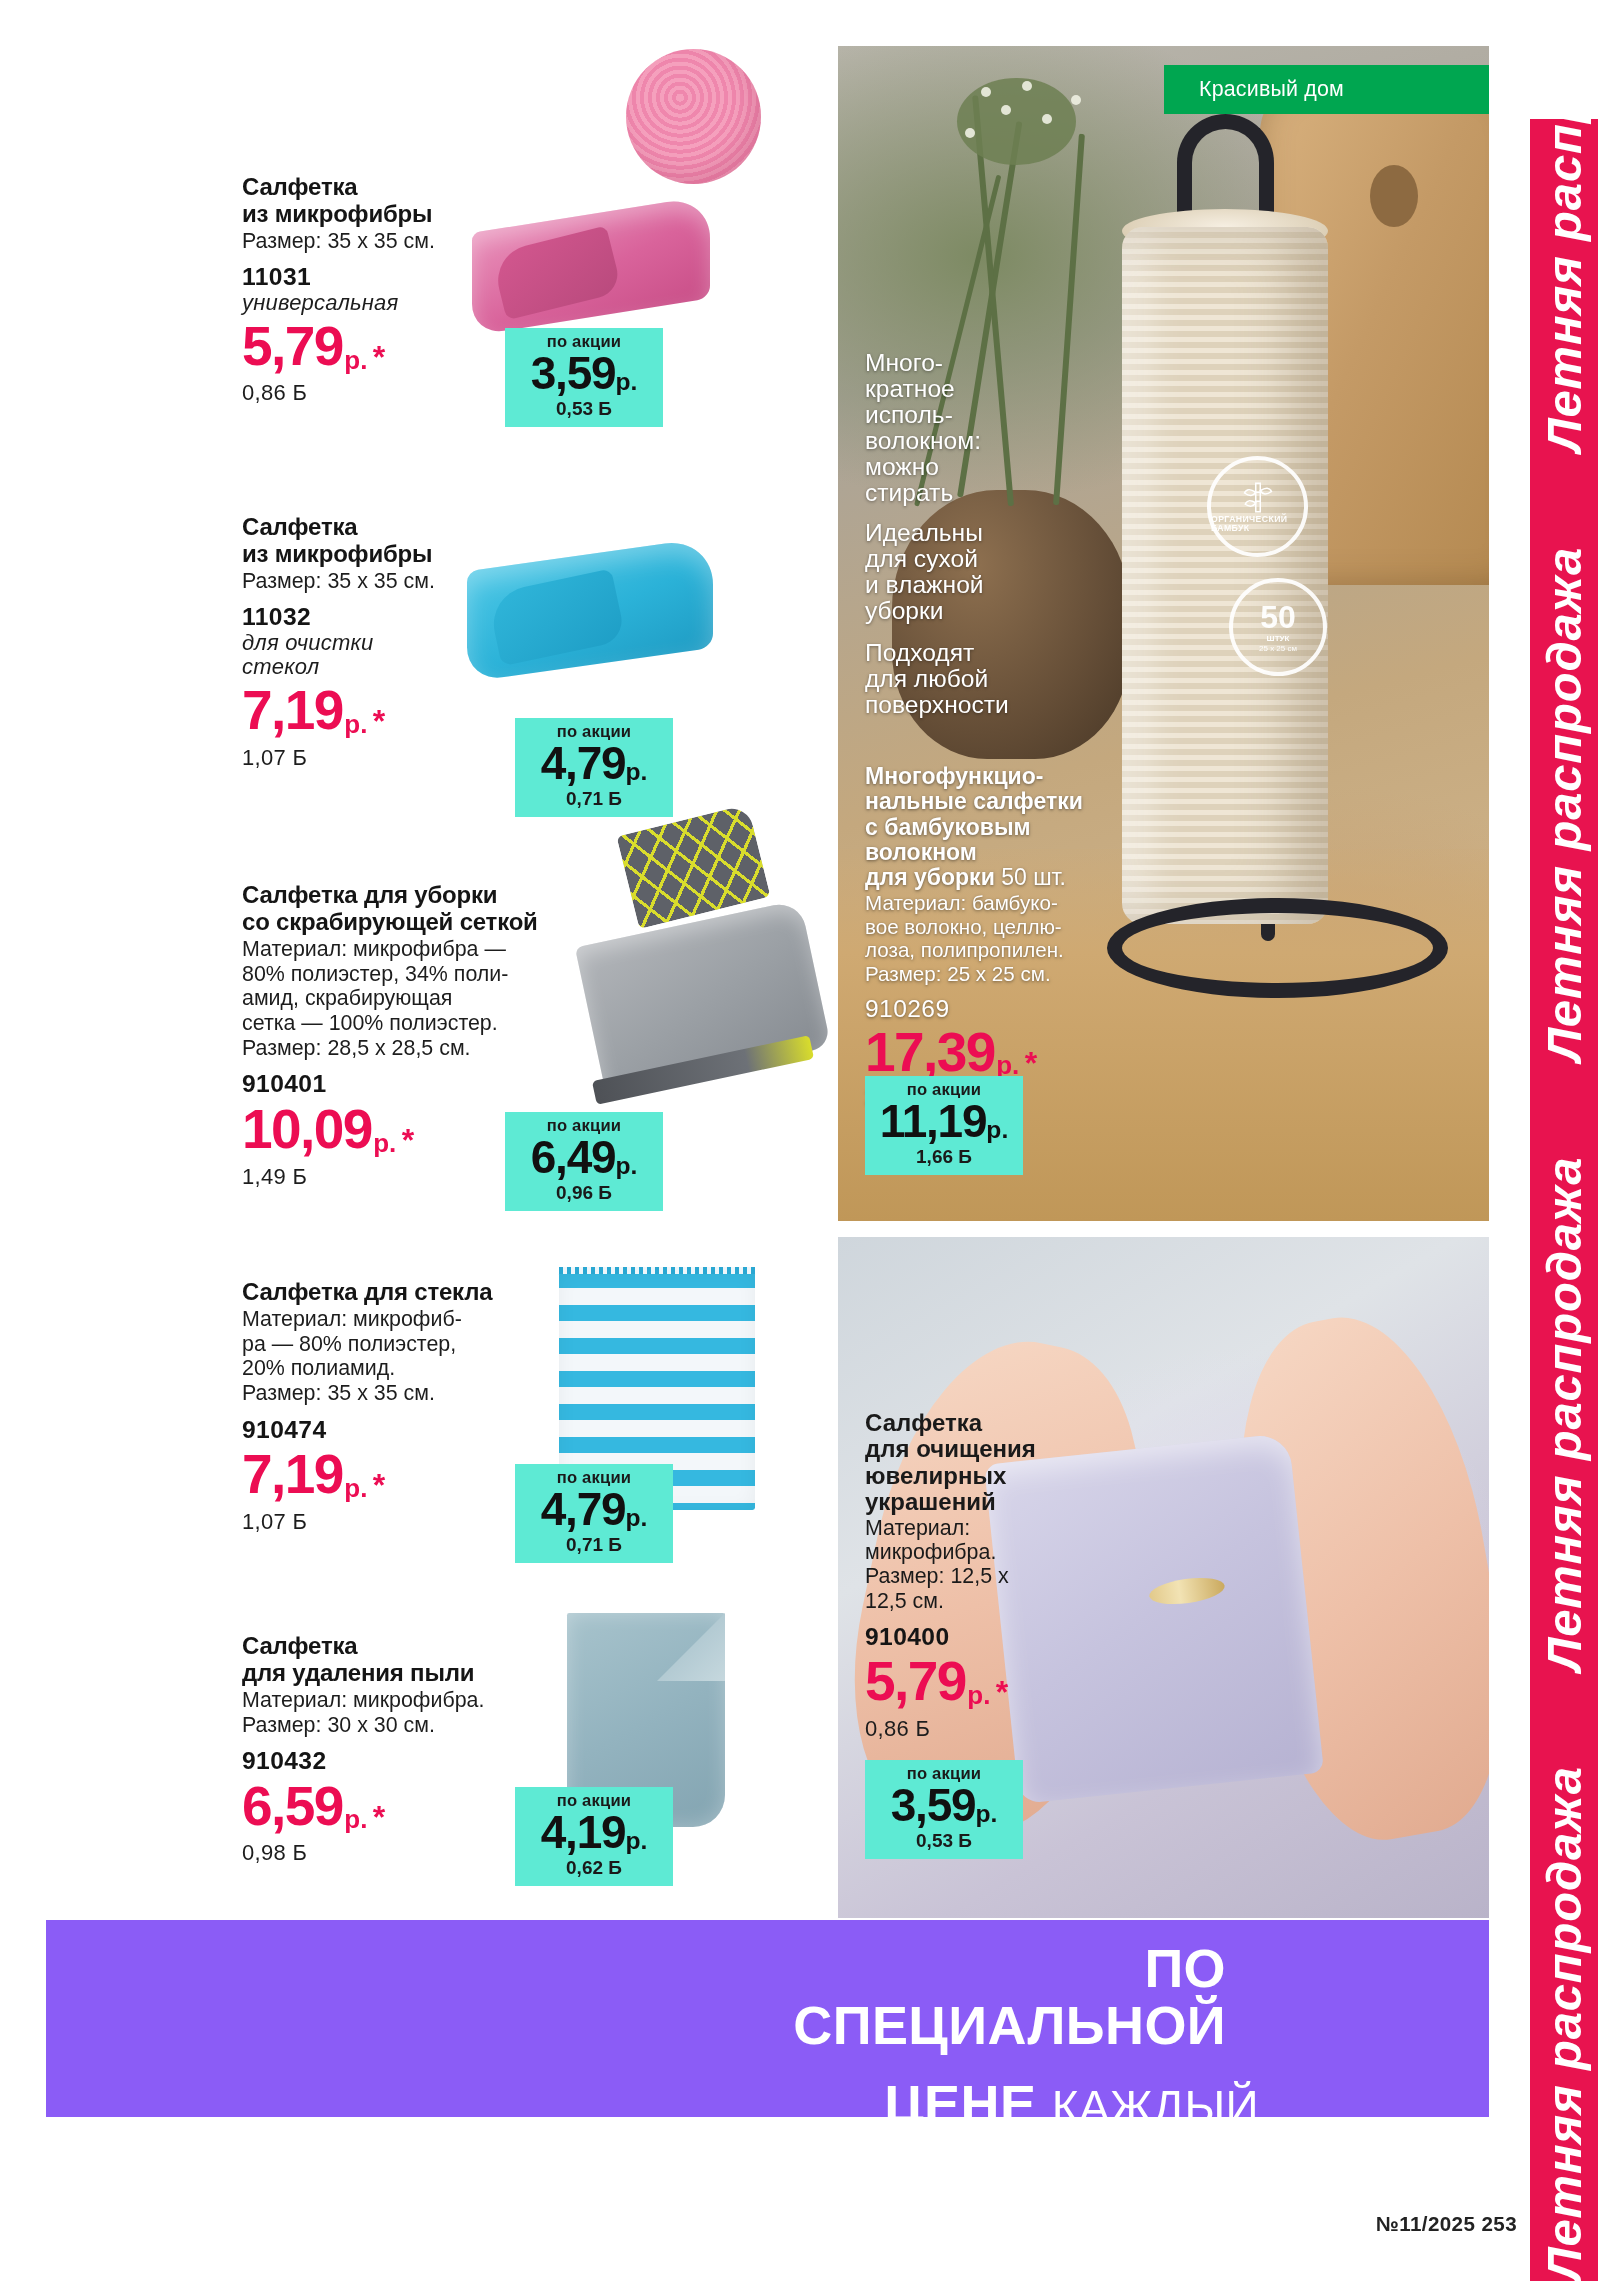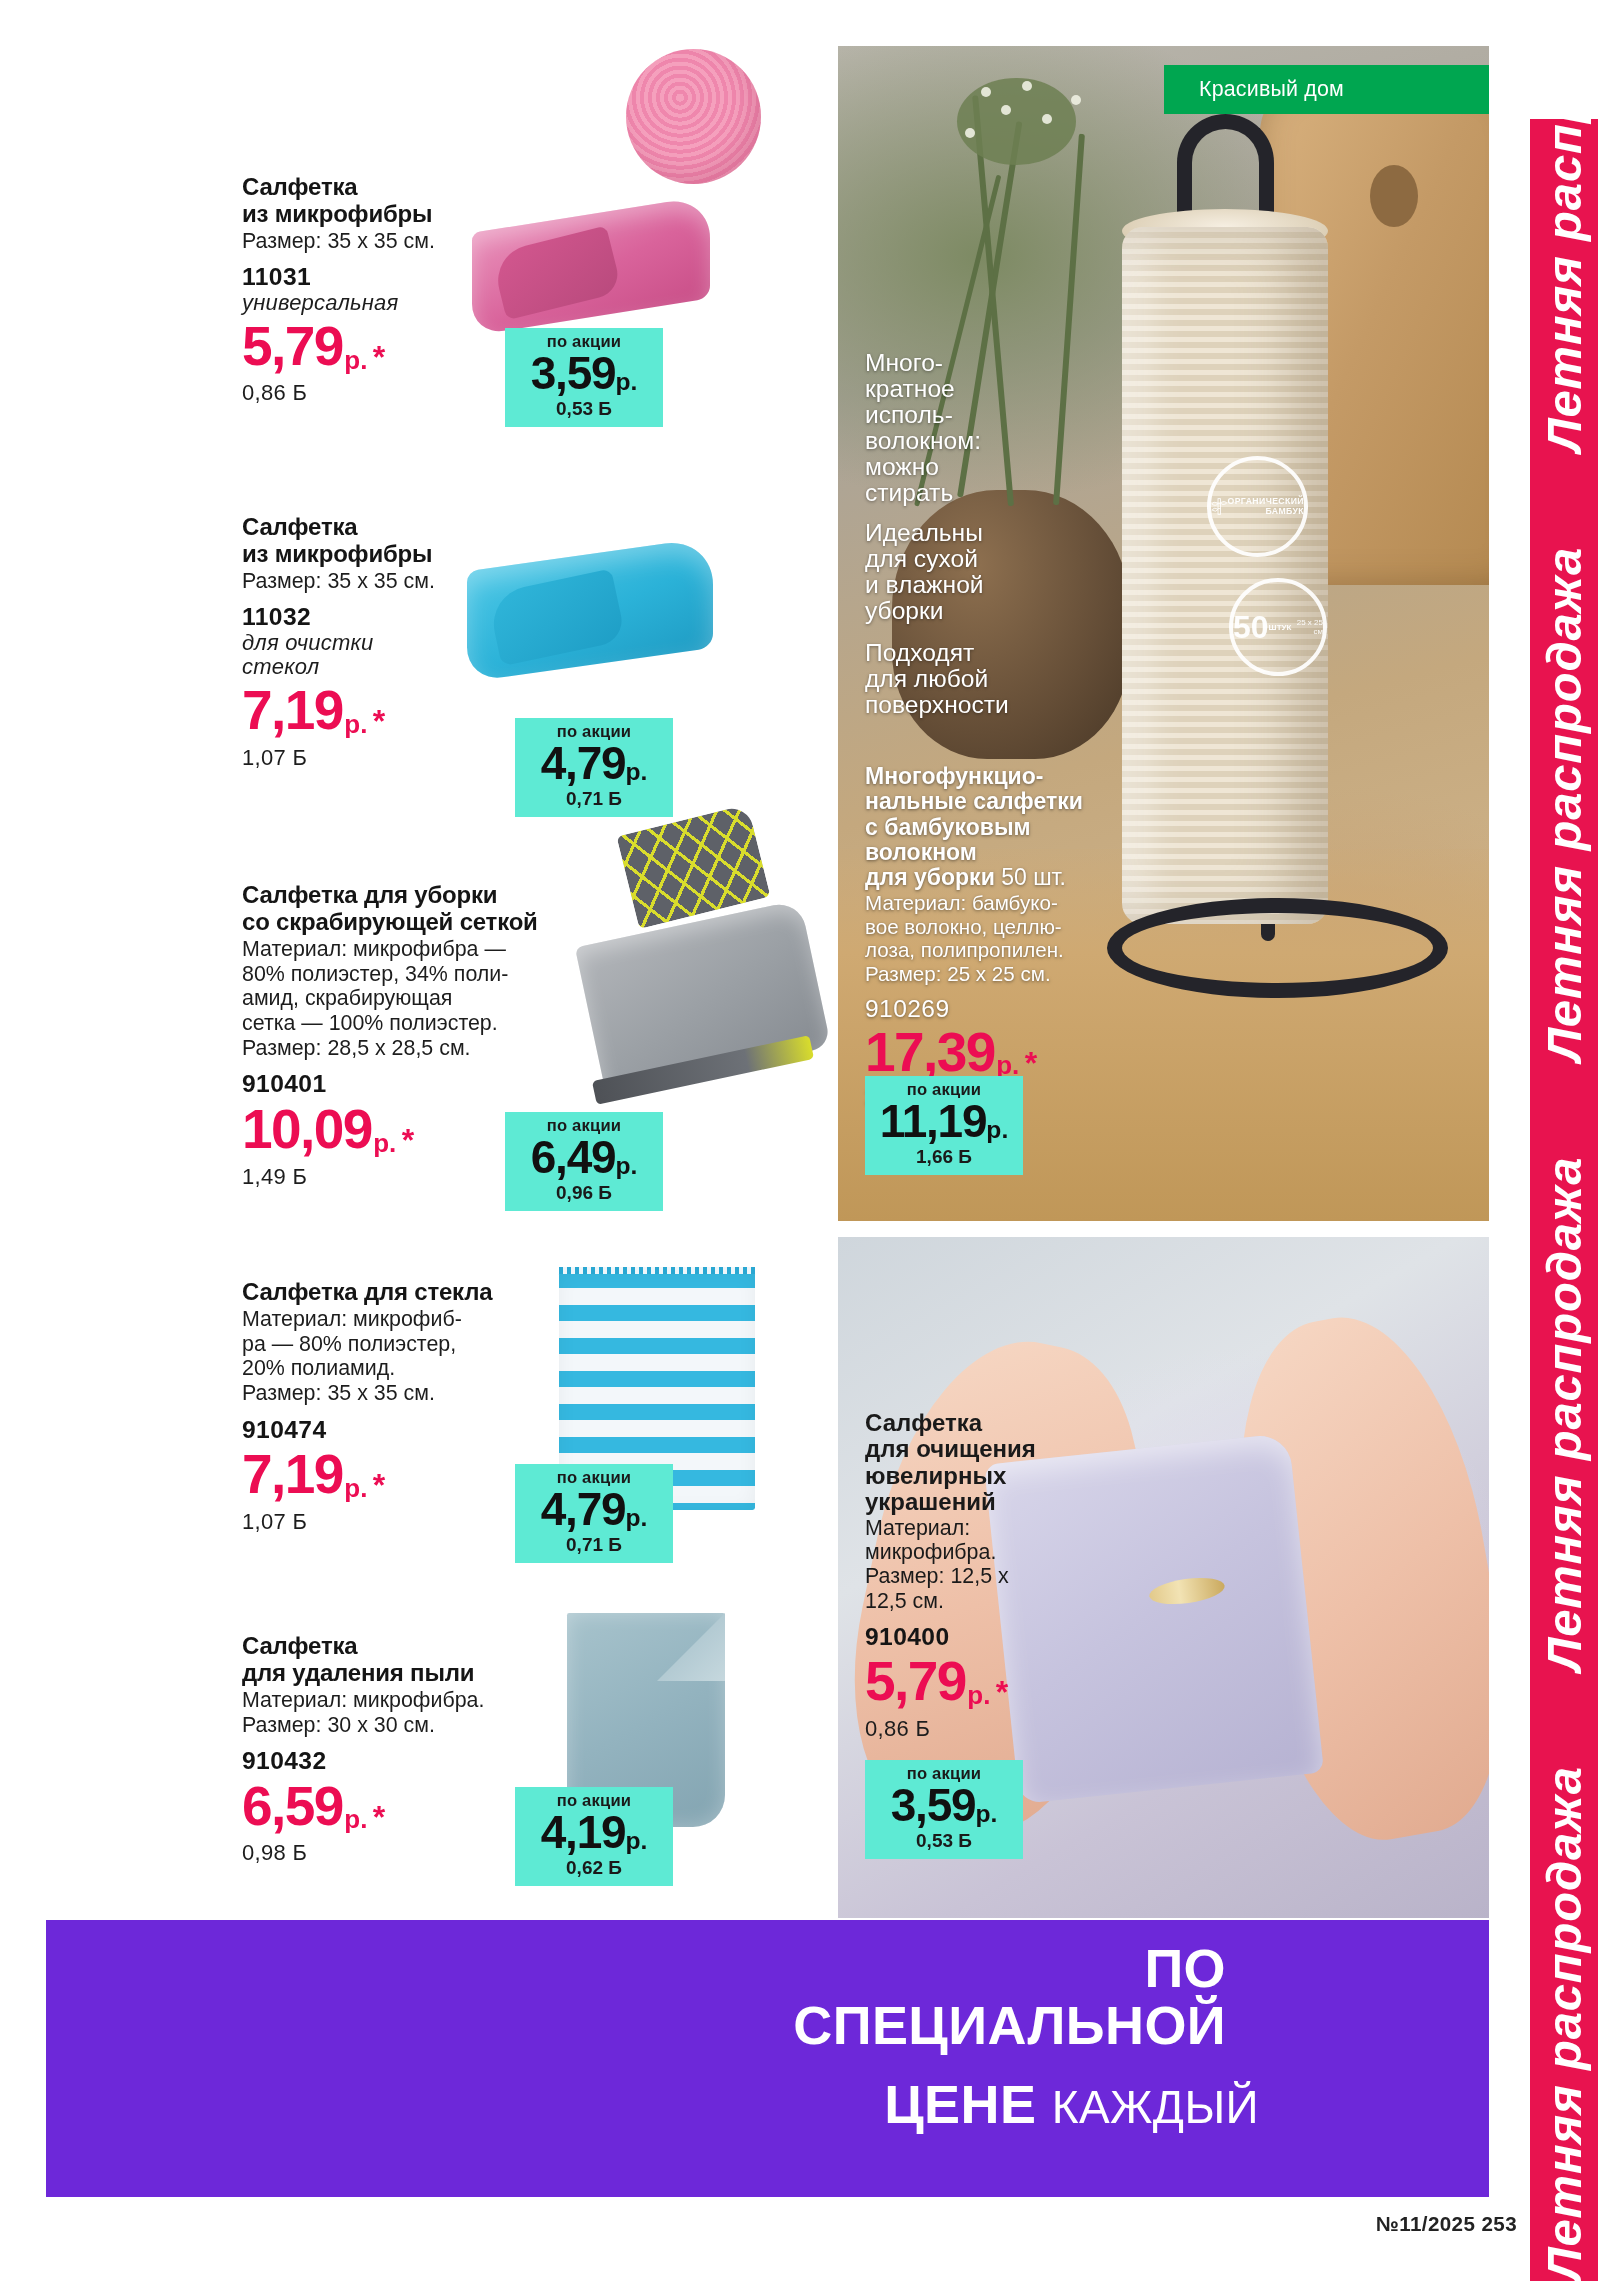--- a/index.html
+++ b/index.html
@@ -104,22 +104,22 @@
     position: absolute; left: 423px; top: 198px; width: 14.3px; height: 697px;
     background: #24242a; border-radius: 7.1px;
   }
   .holder-base {
     position: absolute; left: 269px; top: 852px; width: 341px; height: 100px;
     border: 15px solid #24242a; border-radius: 50%;
   }
   .seal {
     position: absolute; border: 4px solid rgba(255,255,255,.92);
     border-radius: 50%; color: rgba(255,255,255,.95);
-    display: flex; flex-direction: row; align-items: center; justify-content: center;
-    text-align: right; line-height: 1.05;
+    display: flex; flex-direction: column; align-items: center; justify-content: center;
+    text-align: left; line-height: 1.05;
   }
   .seal-organic { left: 369px; top: 410px; width: 101px; height: 101px; }
   .seal-organic .ring-txt { font-size: 8.7px; font-weight: 700; letter-spacing: 0.4px; }
   .seal-qty { left: 391px; top: 532px; width: 98px; height: 98px; }
   .seal-qty .qty-num { font-size: 32px; font-weight: 700; line-height: 1; }
   .seal-qty .qty-sub { font-size: 8px; font-weight: 700; margin-top: 1.6px; }
   .bamboo-glyph { width: 30px; height: 35px; }
 
   
   .hand {
@@ -268,22 +268,22 @@
   }
   .cloth-teal-fold {
     position: absolute; width: 68px; height: 68px;
     background: linear-gradient(315deg, #c6d8de 0%, #9fbcc7 100%);
     clip-path: polygon(100% 0, 100% 100%, 0 100%);
   }
 
   
   .banner {
     position: absolute; left: 46px; top: 1920px;
-    width: 1443px; height: 277px;
-    background: #6d28d9;
+    width: 1443px; height: 197px;
+    background: #8b5cf6;
     color: #ffffff;
   }
   .banner .l1, .banner .l2, .banner .l3 {
     position: absolute; right: 263px;
     font-weight: 700; letter-spacing: 0.4px; line-height: 1;
     text-align: right;
   }
   .banner .l1 { top: 20.6px; font-size: 54px; }
   .banner .l2 { top: 78px; font-size: 54px; }
   .banner .l3 { top: 157px; font-size: 54px; right: 230px; }

